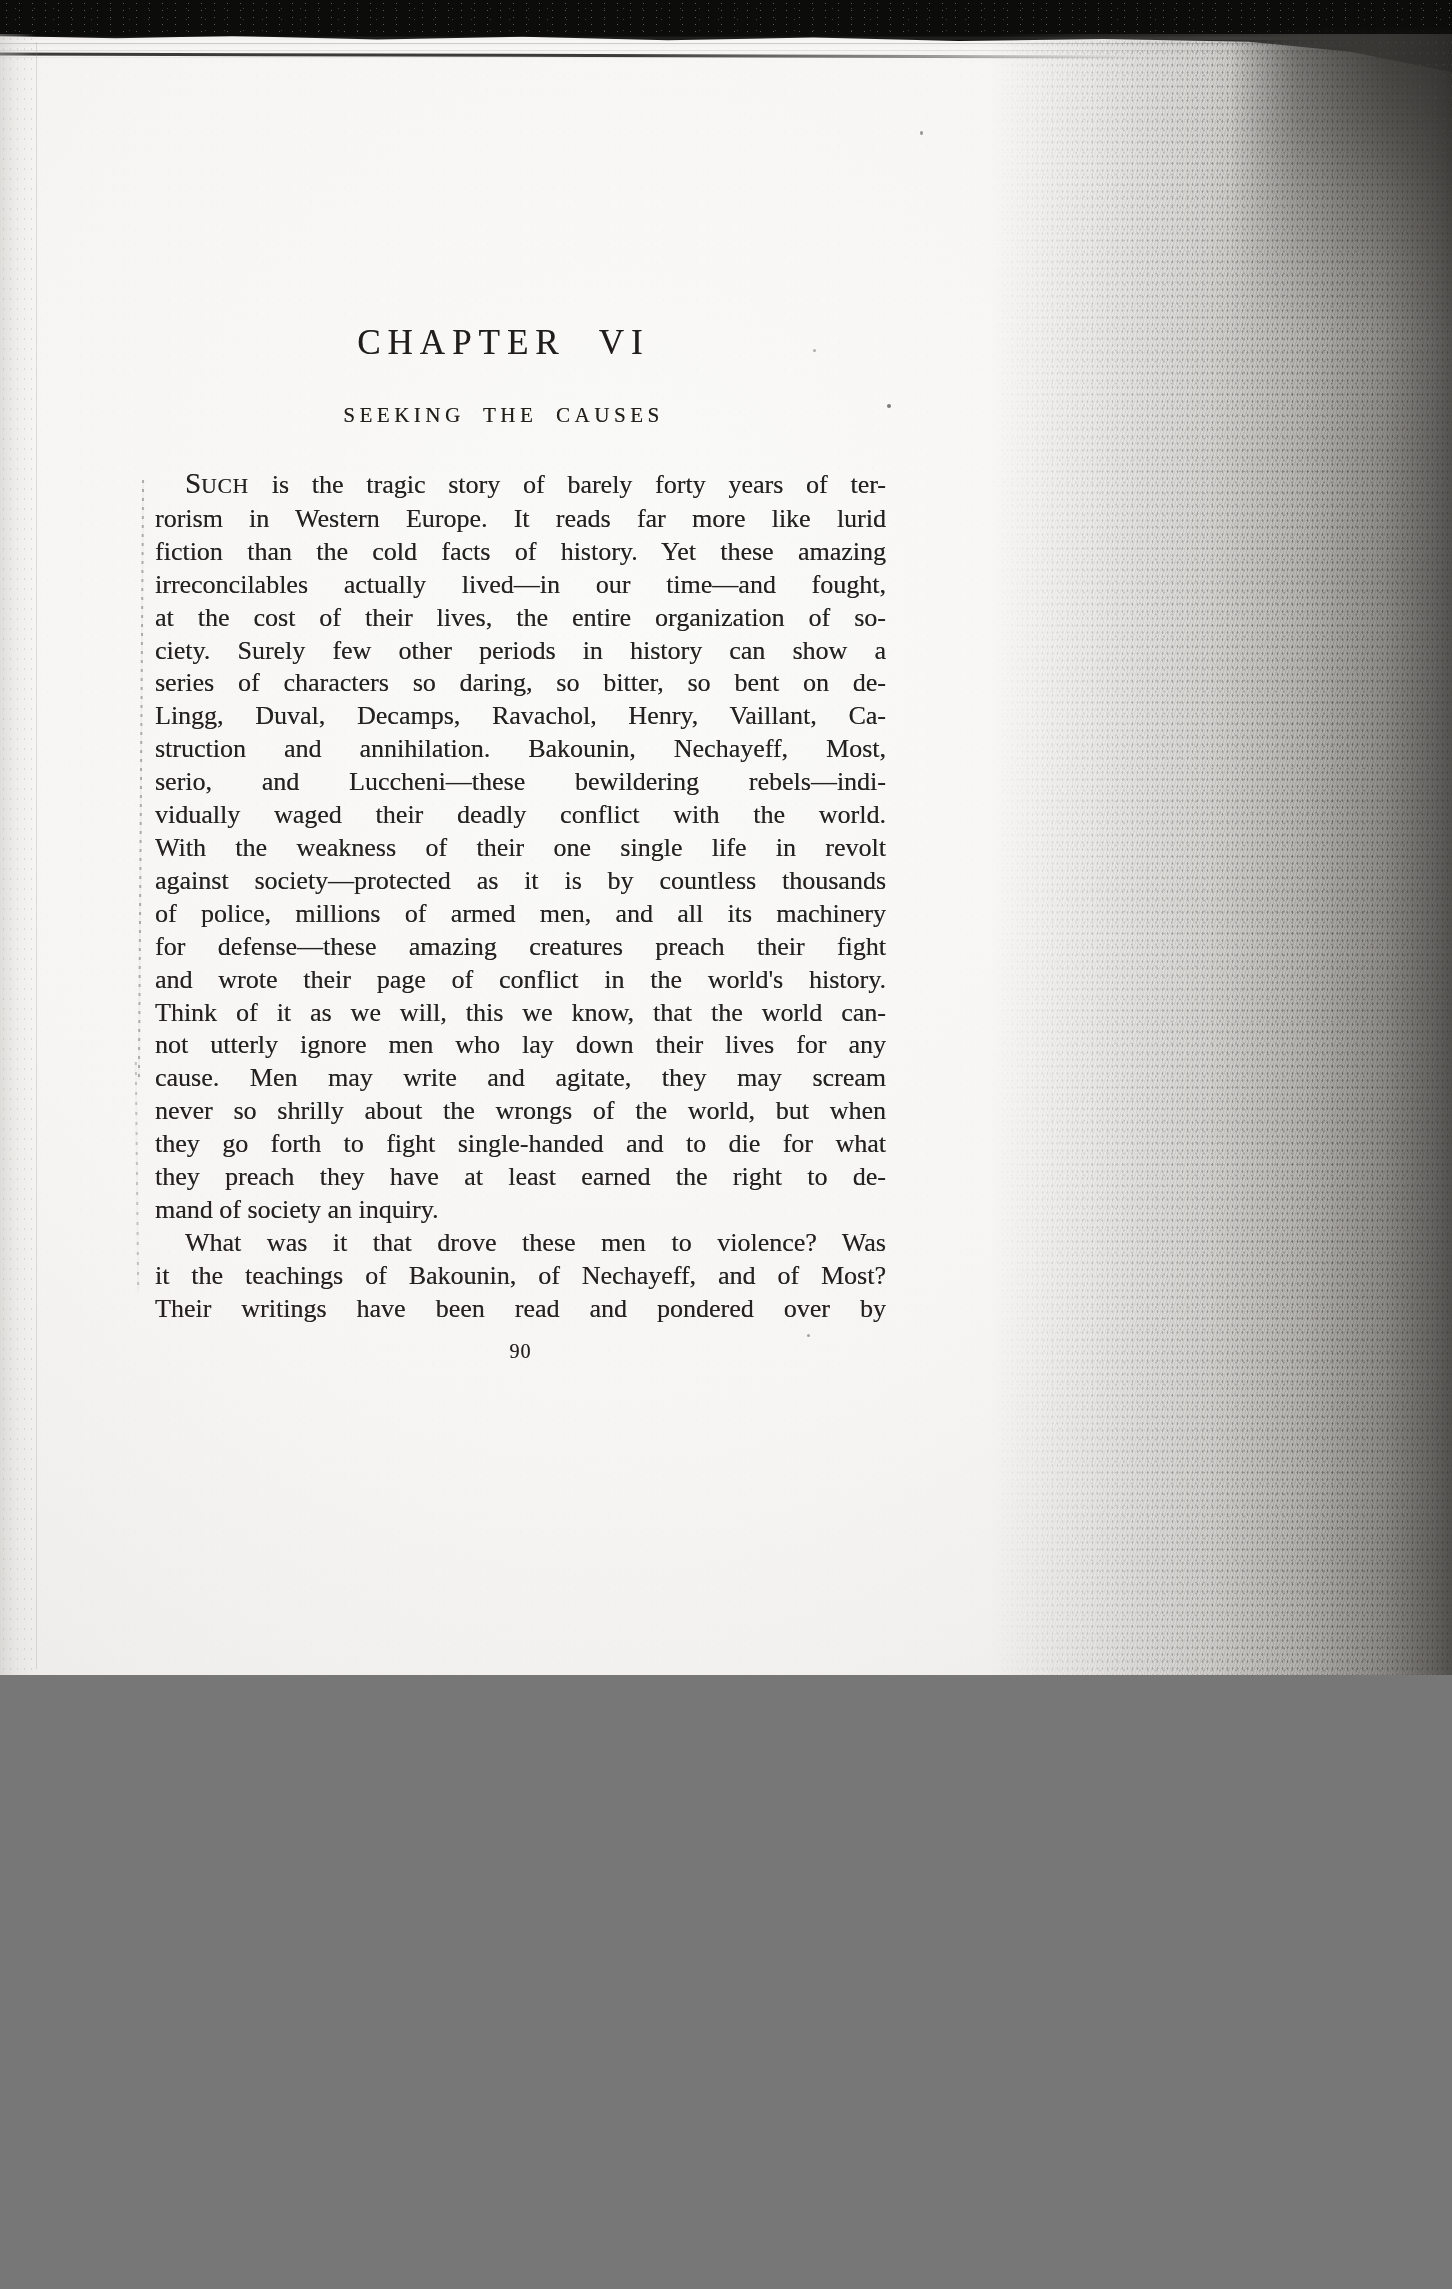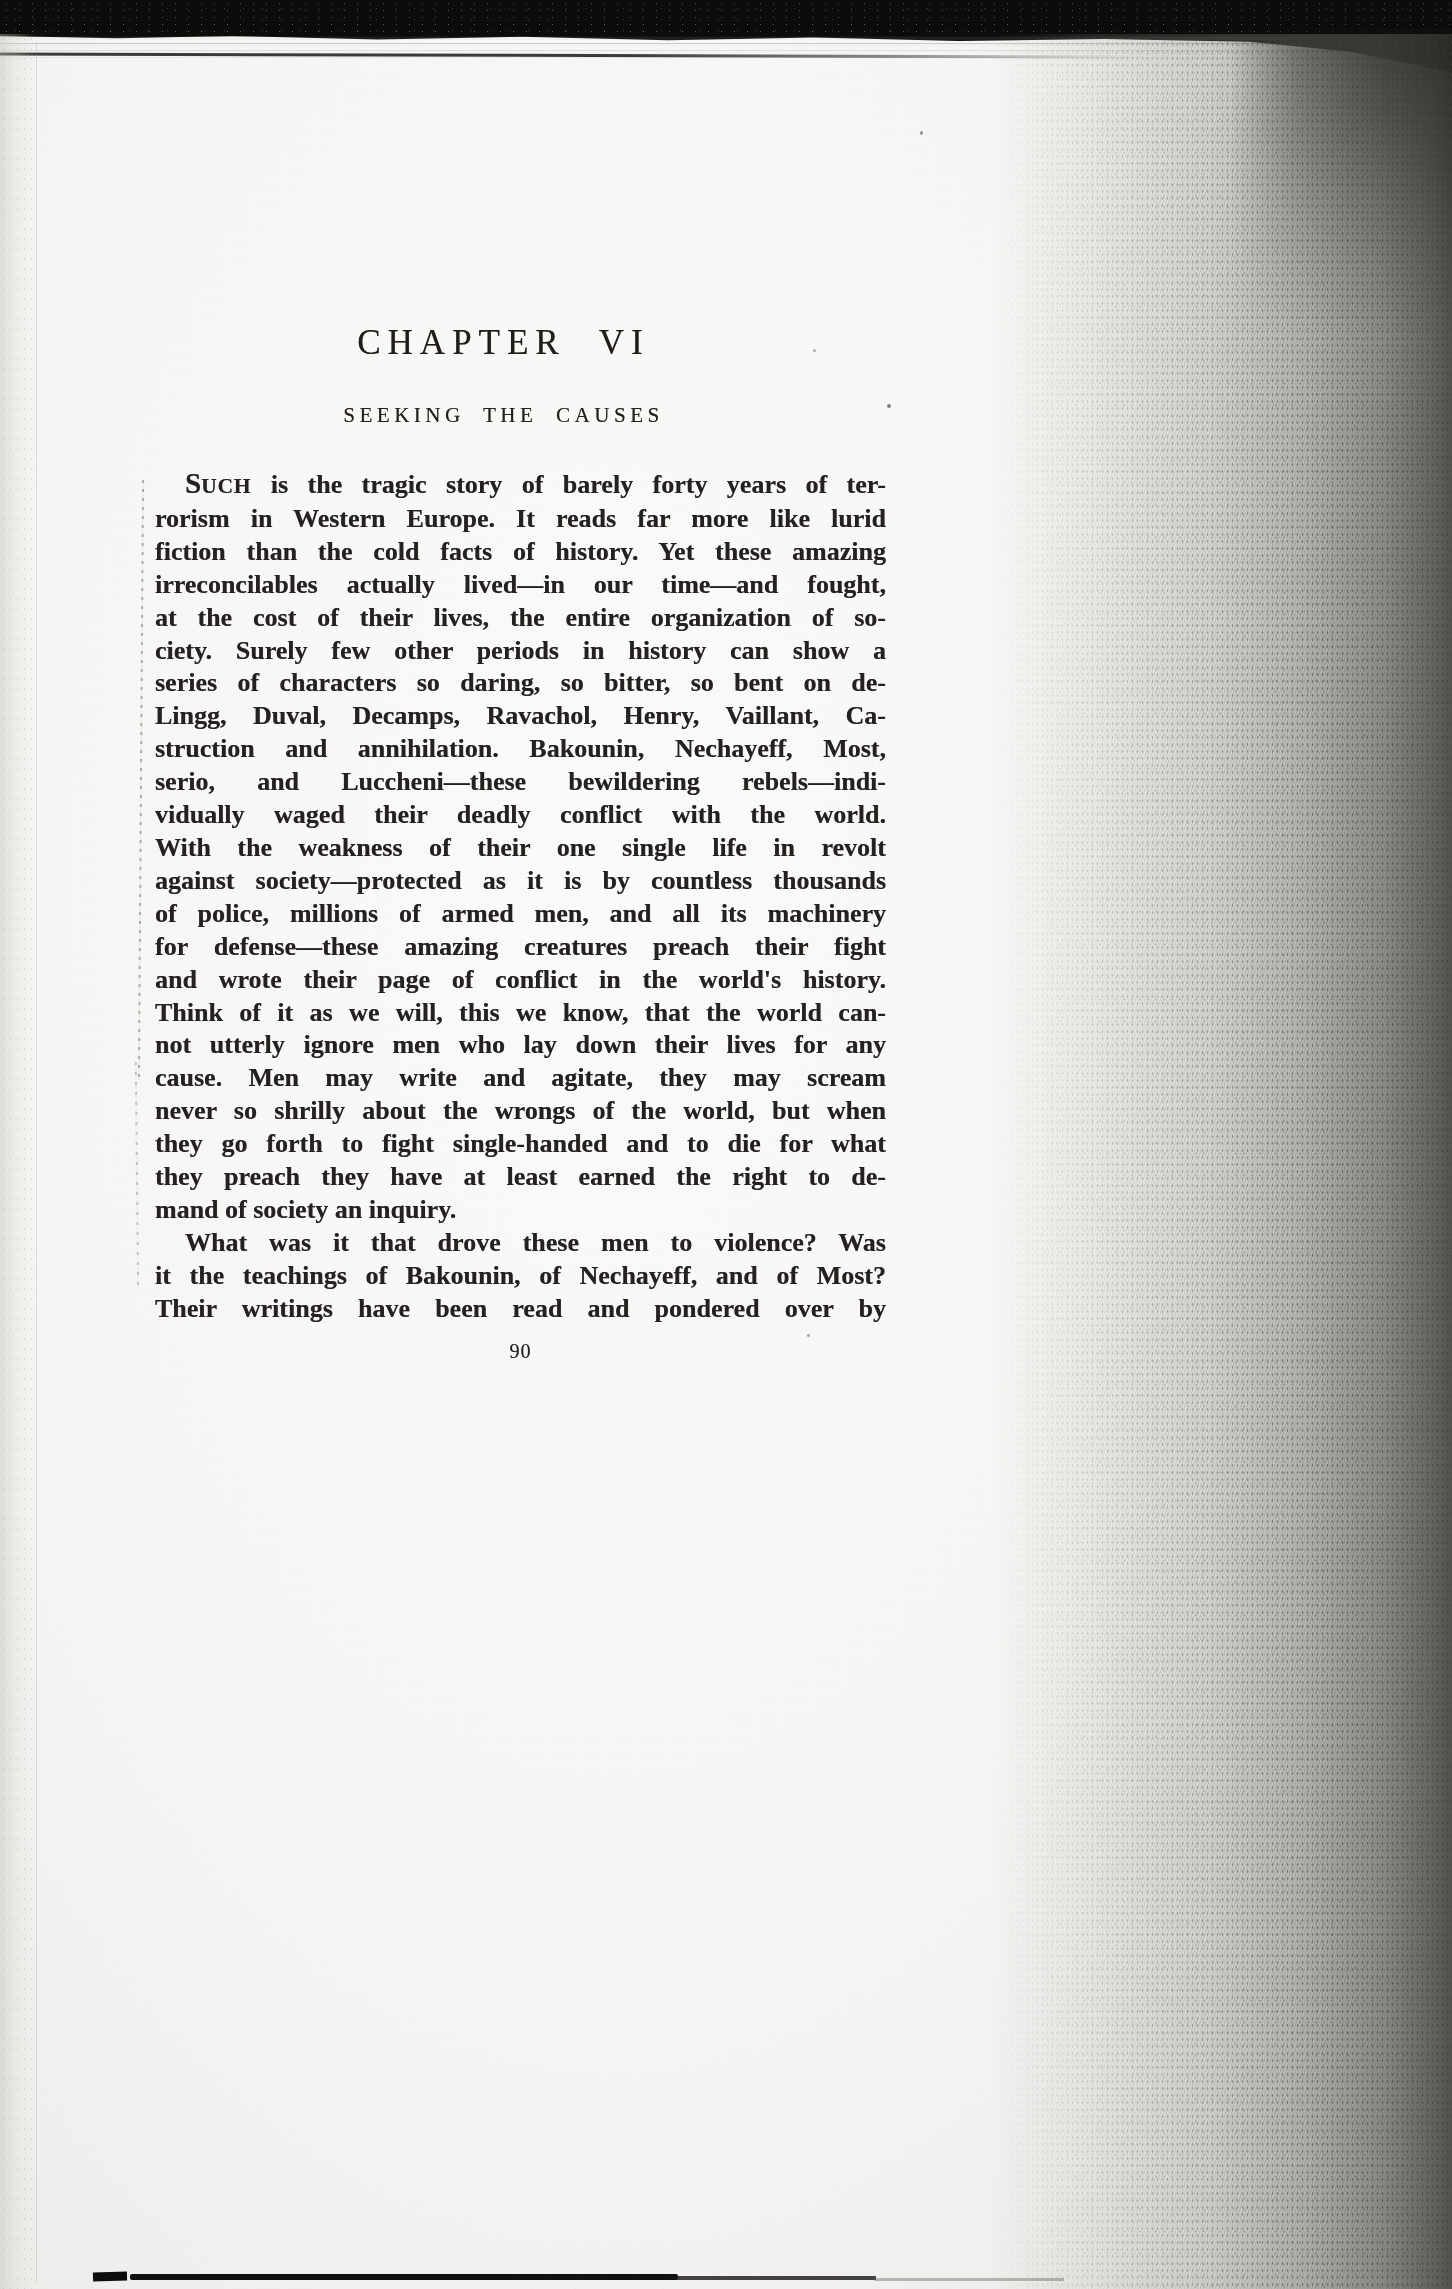--- a/index.html
+++ b/index.html
@@ -1,18 +1,18 @@
 <!DOCTYPE html>
 <html><head>
 <meta charset="utf-8">
 <style>
   html,body{margin:0;padding:0;background:#777;}
   .scan{
     position:relative;
-    width:1452px;height:2289px;
+    width:1452px;height:1675px;
     overflow:hidden;
     font-family:"Liberation Serif","DejaVu Serif",serif;
     background:
       radial-gradient(circle at 30% 42%, rgba(130,128,124,0.05) 0.5px, transparent 1px) 0 0/11px 14px,
       radial-gradient(ellipse at 42% 38%, #fafaf8 0%, #f6f5f3 55%, #efeeec 82%, #e9e8e5 100%);
   }
   
   .top-band{
     position:absolute;left:0;top:0;width:100%;height:72px;
     background:#0c0c0b;
@@ -90,21 +90,21 @@
     text-align:center;font-size:35px;letter-spacing:7px;word-spacing:18px;
     color:#201d1b;
   }
   .section-heading{
     position:absolute;left:138px;top:403px;width:731px;
     text-align:center;font-size:21px;letter-spacing:4.5px;word-spacing:9px;
     color:#232019;
   }
   .body-text{
     position:absolute;left:155px;top:467px;width:731px;
-    font-size:26px;line-height:32.9px;font-weight:bold;
+    font-size:26px;line-height:32.9px;
   }
   .line{text-align:justify;text-align-last:justify;white-space:normal;}
   .line.short{text-align-last:left;}
   .line.indent{padding-left:30px;}
   .lead-cap{font-size:29px;}
   .lead-sc{font-size:21.5px;letter-spacing:0.8px;}
   .page-number{
     position:absolute;left:155px;top:1340px;width:731px;
     text-align:center;font-size:20px;letter-spacing:1px;
   }

